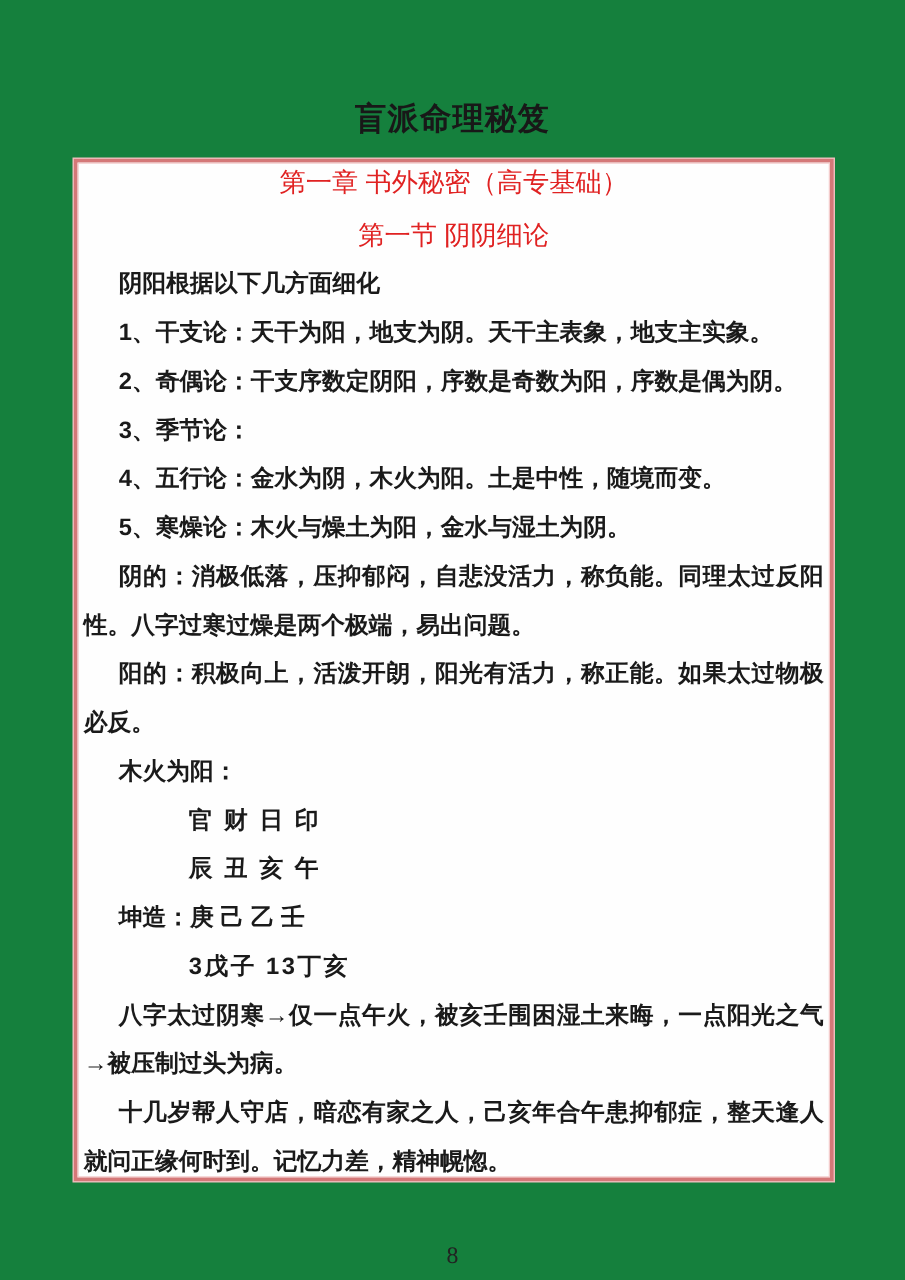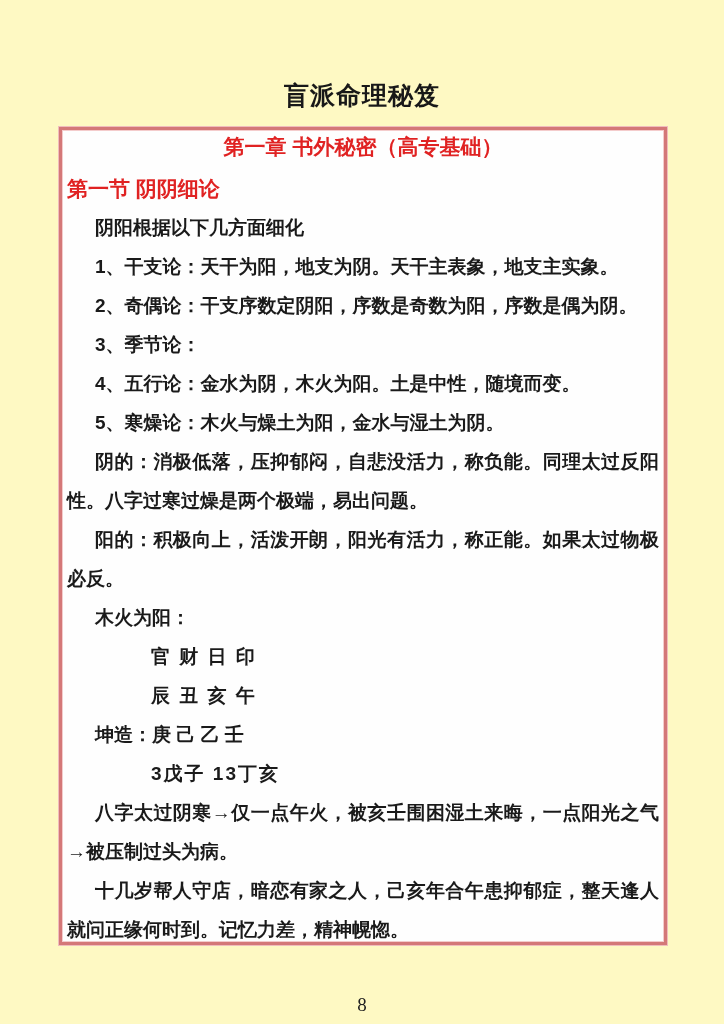--- a/index.html
+++ b/index.html
@@ -4,21 +4,21 @@
 <style>
   html, body {
     margin: 0;
     padding: 0;
     background: #ffffff;
   }
   .page {
     position: relative;
     width: 724px;
     height: 1024px;
-    background: #fef9c3;
+    background: #15803d;
     overflow: hidden;
     font-family: "Liberation Sans", sans-serif;
   }
   .doc-title {
     margin: 80px 0 0 0;
     height: 30px;
     line-height: 30px;
     text-align: center;
     font-size: 25px;
     font-weight: bold;
@@ -34,29 +34,29 @@
     box-shadow: 0 0 0 1px #f0bdbd, inset 0 0 0 1px #f4cccc;
     padding: 2px 5px 0 5px;
     overflow: hidden;
     background: #fefefe;
   }
   .chapter-heading {
     margin: 0;
     line-height: 30px;
     text-align: center;
     font-size: 21px;
-    font-weight: bold;
+    font-weight: normal;
     color: #e02222;
   }
   .section-heading {
     margin: 12px 0 0 0;
     line-height: 30px;
-    text-align: left;
+    text-align: center;
     font-size: 21px;
-    font-weight: bold;
+    font-weight: normal;
     color: #e02222;
   }
   .body-text {
     margin-top: 4px;
   }
   .para {
     margin: 0;
     font-size: 19px;
     font-weight: bold;
     color: #1a1a1a;

